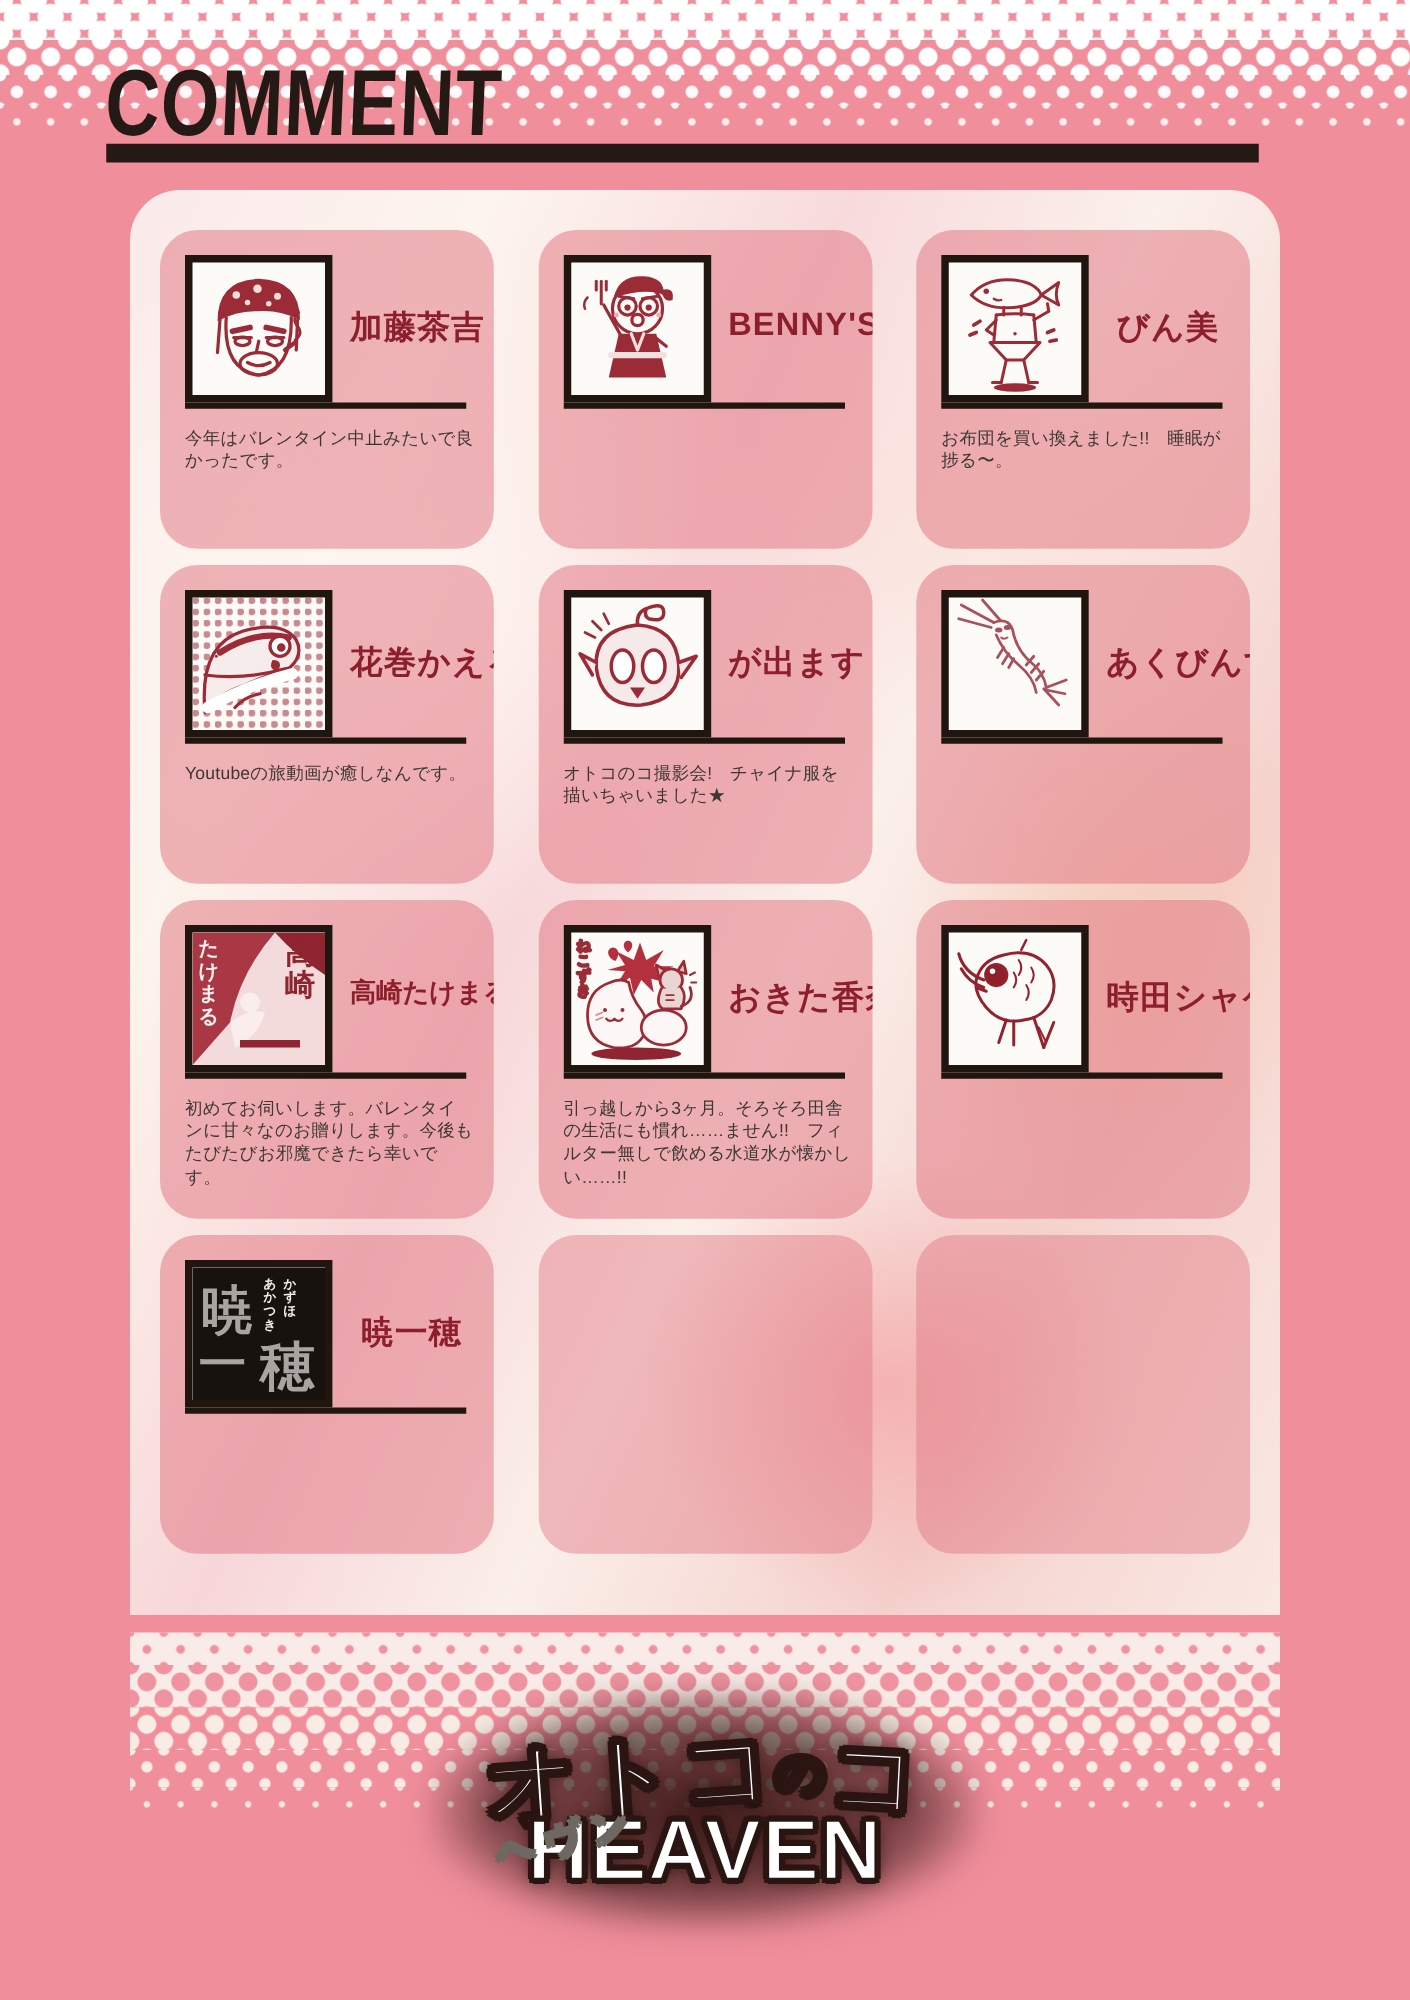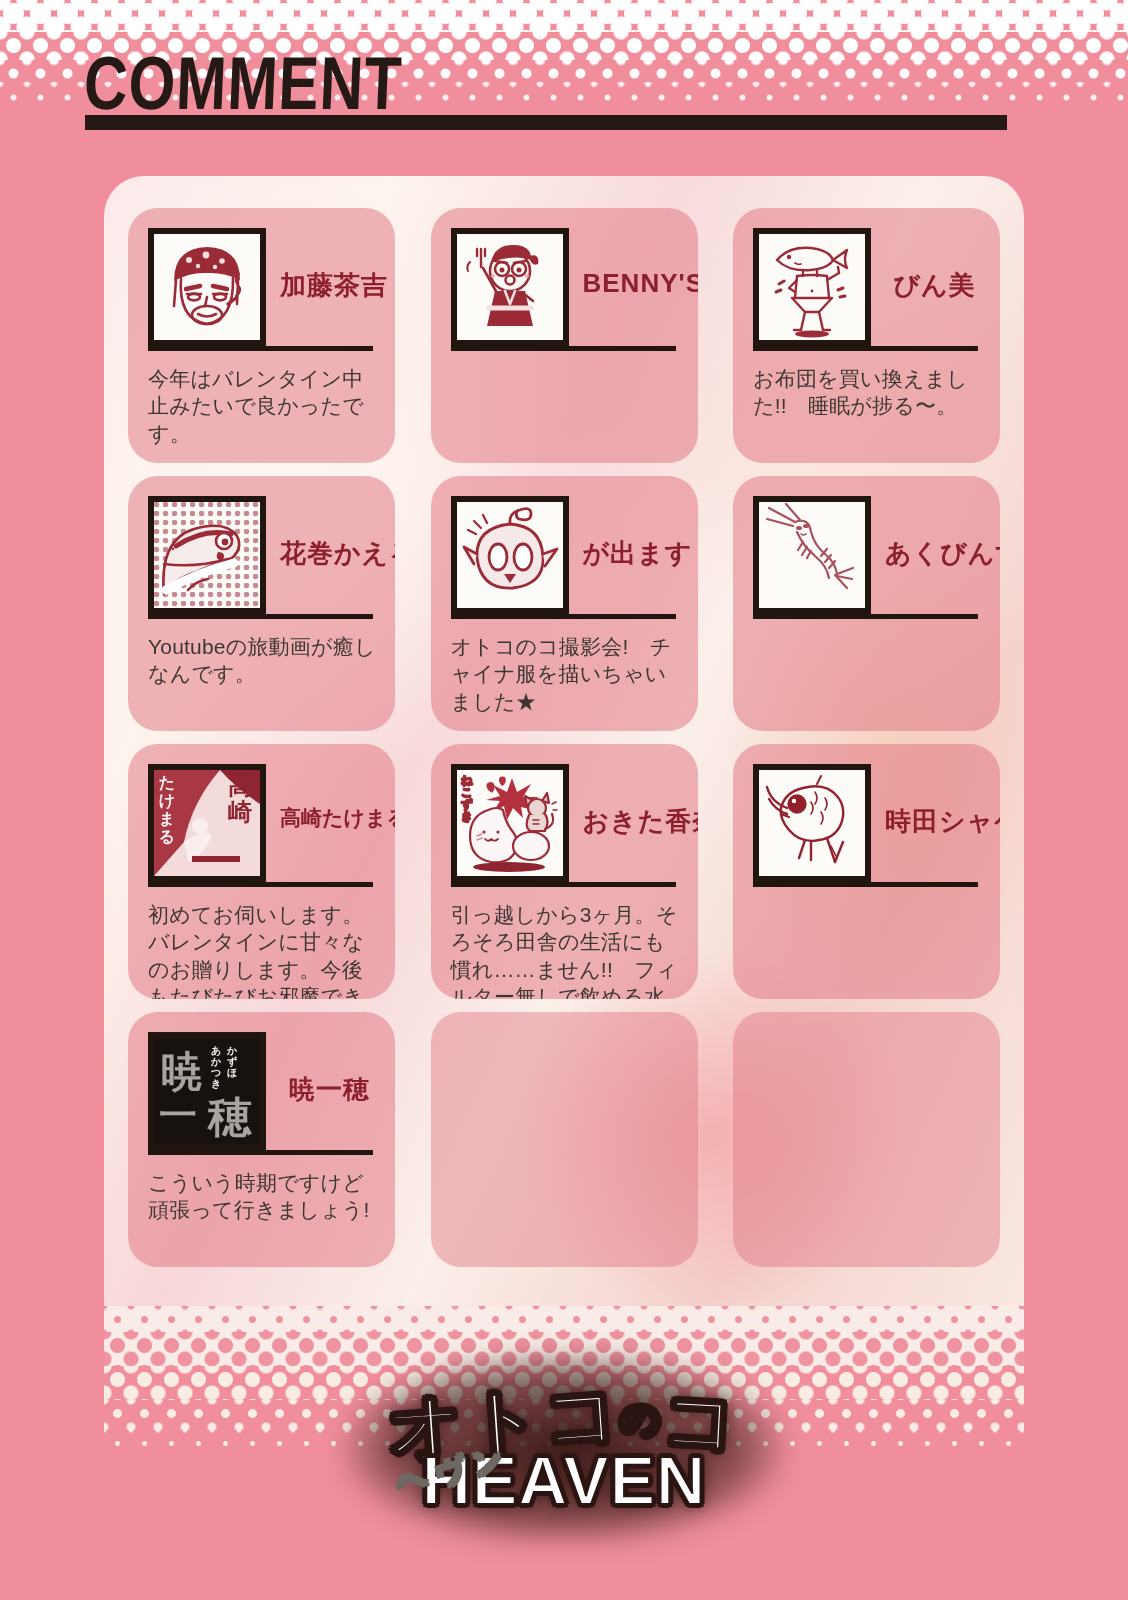--- a/index.html
+++ b/index.html
@@ -40,21 +40,21 @@
     transform:scaleX(.9) scaleY(1.12) skewX(-3deg);
     transform-origin:left top;
   }
   .title-rule{
     position:absolute;left:85px;top:115px;width:922px;height:15px;
     background:#241914;z-index:3;
   }
 
   
   .panel{
-    position:absolute;left:104px;top:176px;width:920px;height:1140px;
+    position:absolute;left:104px;top:152px;width:920px;height:1140px;
     border-radius:40px 40px 0 0;z-index:1;
     background:
       linear-gradient(rgba(255,255,255,.48), rgba(255,255,255,.42)),
       radial-gradient(ellipse 280px 260px at 66% 84%, rgba(233,62,70,.55), transparent 70%),
       radial-gradient(ellipse 240px 320px at 86% 52%, rgba(238,140,66,.38), transparent 72%),
       radial-gradient(ellipse 300px 260px at 78% 22%, rgba(248,190,170,.55), transparent 72%),
       radial-gradient(ellipse 420px 360px at 22% 28%, rgba(253,238,230,.95), transparent 78%),
       linear-gradient(115deg,#f6d7d8 0%,#fcebdf 20%,#f2b9bd 40%,#f8e3da 57%,#edb0a8 78%,#f6d8cf 100%);
   }
   .grid{
@@ -88,21 +88,21 @@
     font-size:26px;font-weight:bold;color:#8c1f2b;
     letter-spacing:1px;white-space:nowrap;
   }
   .artist-name.long{font-size:21px;letter-spacing:0;}
   .head-rule{
     position:absolute;left:0;right:6px;bottom:1px;height:5px;
     background:#20150f;
   }
   .comment{
     margin:13px 0 0 0;
-    font-size:21px;line-height:1.3;
+    font-size:14px;line-height:1.3;
     color:#3d3733;letter-spacing:.2px;
   }
 
   
   .logo{position:absolute;left:0;top:1384px;width:100%;text-align:center;z-index:4;}
   .logo-glow{
     position:absolute;left:50%;top:50%;
     width:440px;height:190px;
     transform:translate(-50%,-50%);
     background:radial-gradient(ellipse at center, rgba(43,16,12,.9) 0%, rgba(43,16,12,.55) 55%, transparent 75%);
@@ -402,21 +402,20 @@
     <text x="28" y="48" font-size="42" font-weight="bold" fill="#a8a4a1" text-anchor="middle">暁</text>
     <text x="24" y="90" font-size="38" font-weight="bold" fill="#a8a4a1" text-anchor="middle">一</text>
     <text x="76" y="94" font-size="44" font-weight="bold" fill="#a8a4a1" text-anchor="middle">穂</text>
     <text font-size="10" font-weight="bold" fill="#f3efec" text-anchor="middle"><tspan x="62" y="16">あ</tspan><tspan x="62" y="27">か</tspan><tspan x="62" y="38">つ</tspan><tspan x="62" y="49">き</tspan></text>
     <text font-size="10" font-weight="bold" fill="#f3efec" text-anchor="middle"><tspan x="78" y="16">か</tspan><tspan x="78" y="27">ず</tspan><tspan x="78" y="38">ほ</tspan></text>
   </svg>
           </div>
       <div class="artist-name">暁一穂</div>
       <div class="head-rule"></div>
     </div>
-    <p class="comment">こういう時期ですけど頑張って行きましょう!</p>
   </div>
       <div class="card empty"></div>
       <div class="card empty"></div>
     </div>
 </div>
 
 <div class="ht-bottom">
   <div class="row dots b1"></div>
   <div class="row dots b2"></div>
   <div class="row dots b3"></div>

